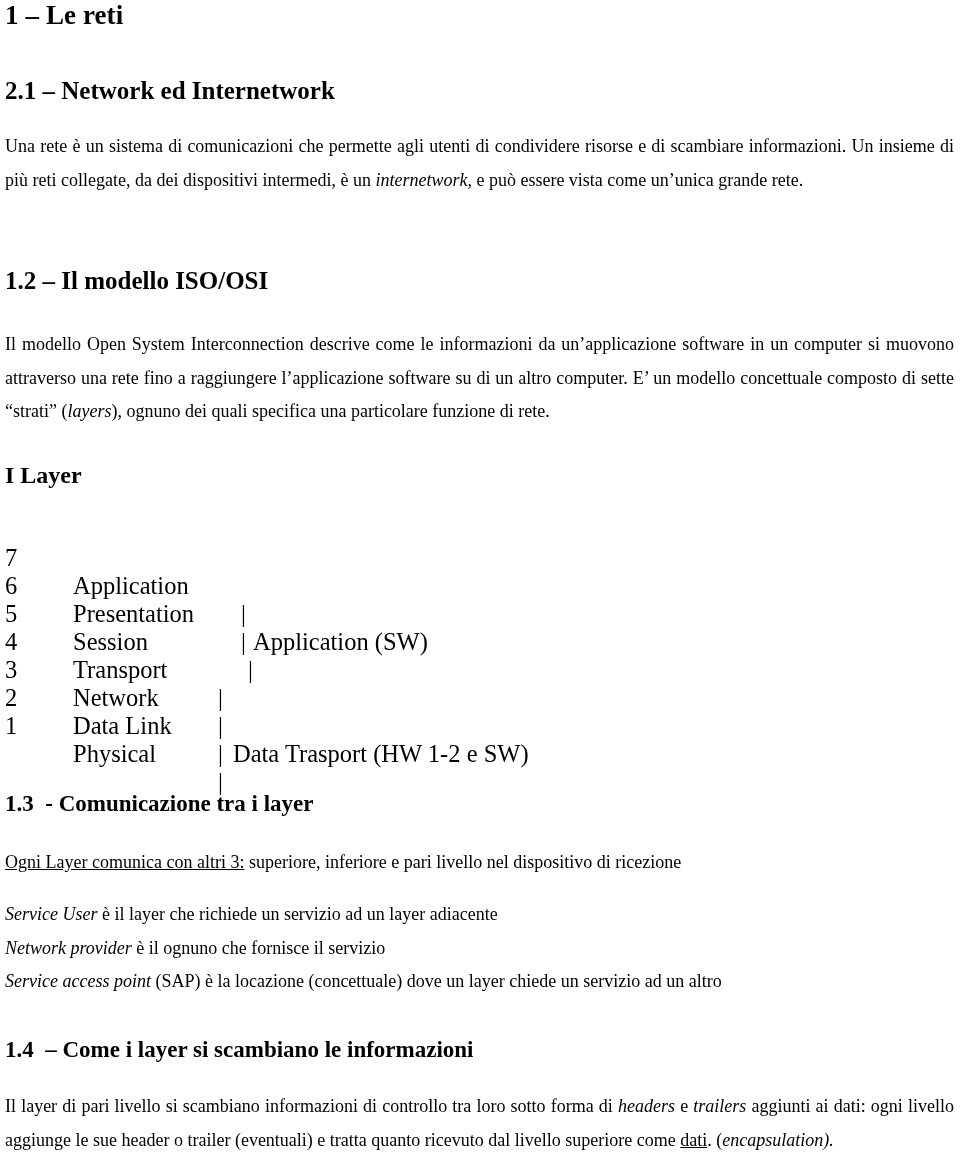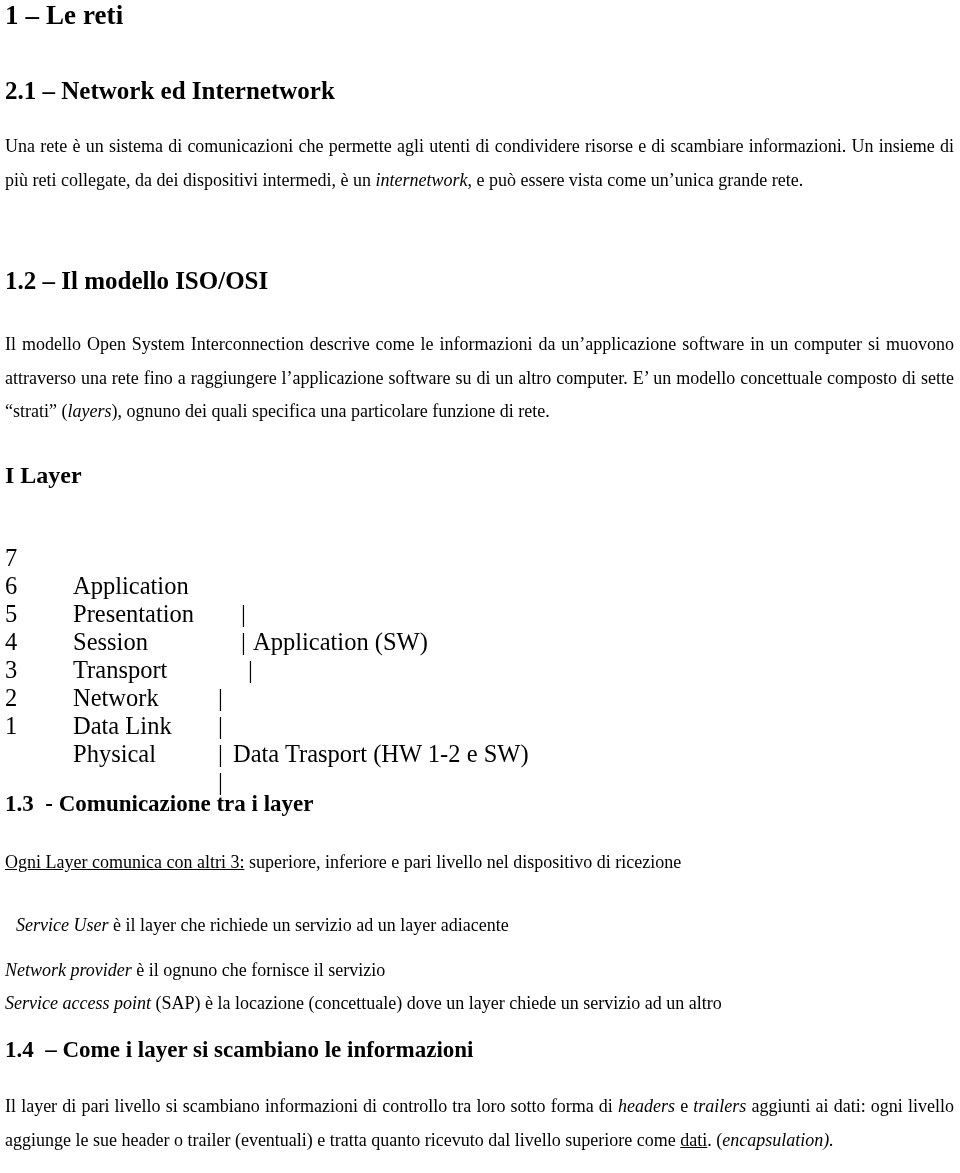--- a/index.html
+++ b/index.html
@@ -151,21 +151,21 @@
       <span class="lr-desc" style="left:235px;"></span>
     </div>
 
   </div>
 
   <h3 class="doc-h abs" style="left:5px; top:792px;">1.3  - Comunicazione tra i layer</h3>
 
   <p class="body flush abs" style="left:5px; top:846px; width:949px;"><span class="und">Ogni Layer comunica con altri 3:</span><span> superiore, inferiore e pari livello nel dispositivo di ricezione</span></p>
 
   <div class="abs" style="left:5px; top:898px; width:949px;">
-    <p class="body flush" style="margin:11px;"><i>Service User</i><span> è il layer che richiede un servizio ad un layer adiacente</span></p>
+    <p class="body flush" style="margin:0;"><i>Service User</i><span> è il layer che richiede un servizio ad un layer adiacente</span></p>
     <p class="body flush" style="margin:0;"><i>Network provider</i><span>  è il ognuno che fornisce il servizio</span></p>
     <p class="body flush" style="margin:0;"><i>Service access point</i><span> (SAP) è la locazione (concettuale) dove un layer chiede un servizio ad un altro</span></p>
   </div>
 
   <h3 class="doc-h abs" style="left:5px; top:1038px;">1.4  – Come i layer si scambiano le informazioni</h3>
 
   <p class="body abs" style="left:5px; top:1090px; width:949px;"><span>Il layer di pari livello si scambiano informazioni di controllo tra loro sotto forma di </span><i>headers</i><span> e </span><i>trailers</i><span> aggiunti ai dati: ogni livello aggiunge le sue header o trailer (eventuali) e tratta quanto ricevuto dal livello superiore come </span><span class="und">dati</span><span>. (</span><i>encapsulation</i><i>).</i></p>
 
 </div>
 

